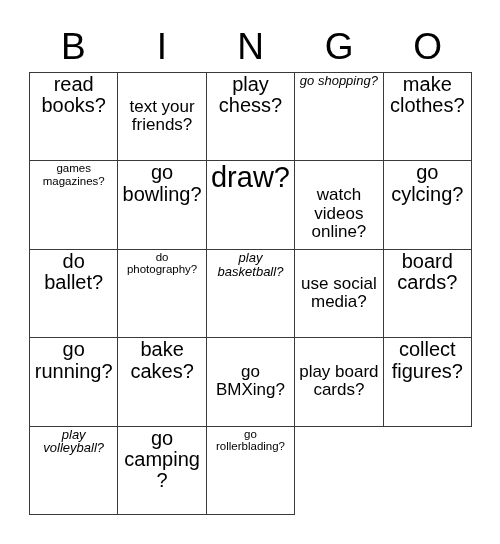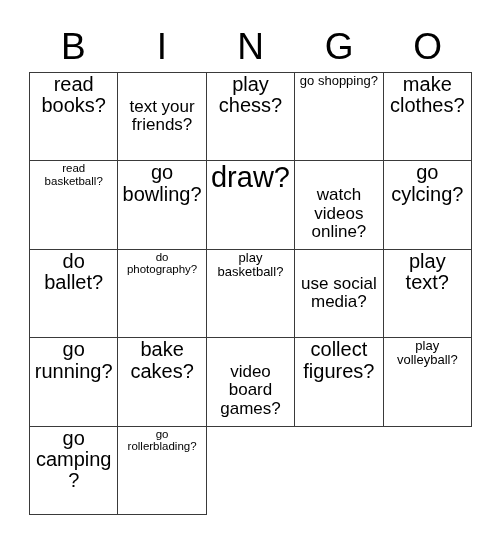--- a/index.html
+++ b/index.html
@@ -64,21 +64,21 @@
     line-height: 1.07;
     word-wrap: break-word;
     hyphens: none;
   }
 
   
   .fs-xl   { font-size: 29px; }
   .fs-lg   { font-size: 20px; }
   .fs-md   { font-size: 20px; }
   .fs-sm   { font-size: 17px; margin-top: 24px; }
-  .fs-xs   { font-size: 13px; }
+  .fs-xs   { font-size: 13px; font-style: italic; }
   .fs-xxs  { font-size: 11.5px; }
 </style>
 </head>
 <body>
 
 <div class="card">
 
   <div class="header-row">
     <div class="header-cell">B</div>
     <div class="header-cell">I</div>
@@ -97,21 +97,21 @@
       <div class="cell">
         <span class="cell-text fs-lg">play chess?</span>
       </div>
       <div class="cell">
         <span class="cell-text fs-xs">go shopping?</span>
       </div>
       <div class="cell">
         <span class="cell-text fs-md">make clothes?</span>
       </div>
       <div class="cell">
-        <span class="cell-text fs-xxs">read basketball?</span>
+        <span class="cell-text fs-xxs">games magazines?</span>
       </div>
       <div class="cell">
         <span class="cell-text fs-md">go bowling?</span>
       </div>
       <div class="cell">
         <span class="cell-text fs-xl">draw?</span>
       </div>
       <div class="cell">
         <span class="cell-text fs-sm">watch videos online?</span>
       </div>
@@ -124,30 +124,33 @@
       <div class="cell">
         <span class="cell-text fs-xxs">do photography?</span>
       </div>
       <div class="cell">
         <span class="cell-text fs-xs">play basketball?</span>
       </div>
       <div class="cell">
         <span class="cell-text fs-sm">use social media?</span>
       </div>
       <div class="cell">
-        <span class="cell-text fs-lg">play text?</span>
+        <span class="cell-text fs-lg">board cards?</span>
       </div>
       <div class="cell">
         <span class="cell-text fs-md">go running?</span>
       </div>
       <div class="cell">
         <span class="cell-text fs-md">bake cakes?</span>
       </div>
       <div class="cell">
-        <span class="cell-text fs-sm">video board games?</span>
+        <span class="cell-text fs-sm">go BMXing?</span>
+      </div>
+      <div class="cell">
+        <span class="cell-text fs-sm">play board cards?</span>
       </div>
       <div class="cell">
         <span class="cell-text fs-md">collect figures?</span>
       </div>
       <div class="cell">
         <span class="cell-text fs-xs">play volleyball?</span>
       </div>
       <div class="cell">
         <span class="cell-text fs-md">go camping?</span>
       </div>

